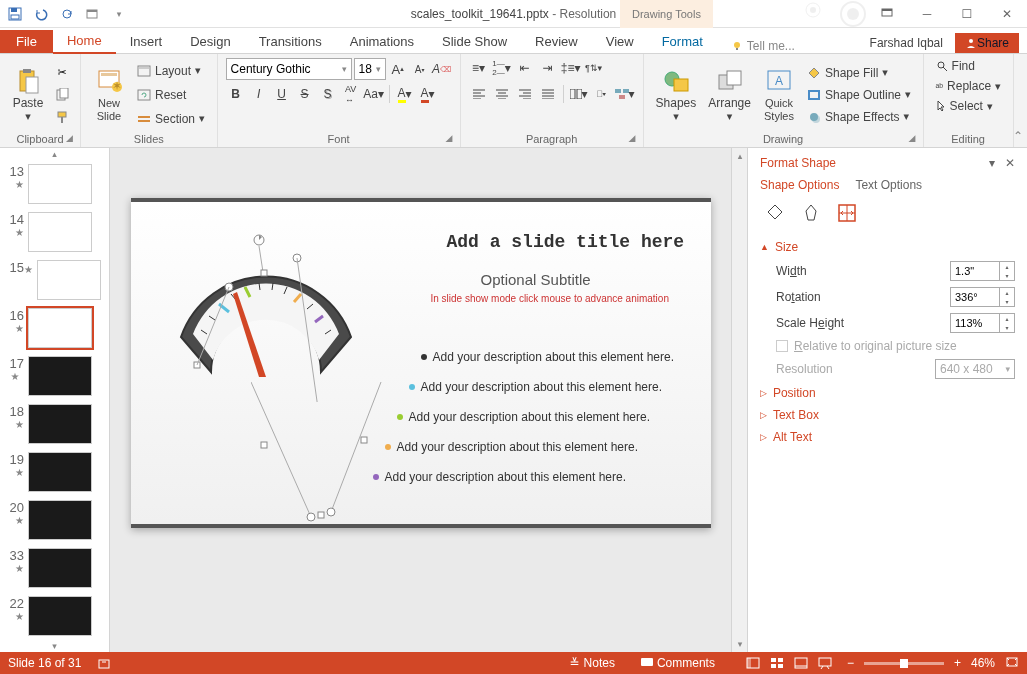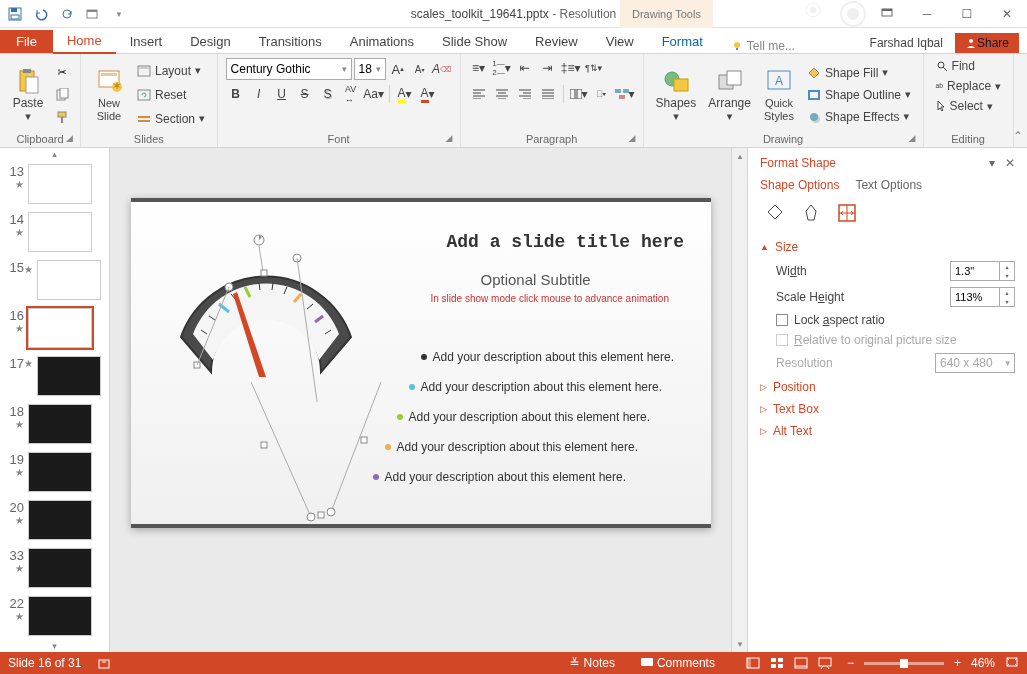--- a/index.html
+++ b/index.html
@@ -449,21 +449,21 @@
           <div class="thumb-img"></div>
         </div>
         <div class="thumb selected">
           <div style="display:flex;flex-direction:column;align-items:flex-end">
             <div class="thumb-num">16</div>
             <div class="thumb-star">★</div>
           </div>
           <div class="thumb-img"></div>
         </div>
         <div class="thumb">
-          <div style="display:flex;align-items:center">
+          <div style="display:flex;flex-direction:column;align-items:center">
             <div class="thumb-num">17</div>
             <div class="thumb-star">★</div>
           </div>
           <div class="thumb-img dark"></div>
         </div>
         <div class="thumb">
           <div style="display:flex;flex-direction:column;align-items:flex-end">
             <div class="thumb-num">18</div>
             <div class="thumb-star">★</div>
           </div>
@@ -620,32 +620,38 @@
         <span class="field-label">Wi<u class="mn">d</u>th</span>
         <div class="spinner">
           <input value="1.3&quot;" style="">
           <div class="spin-btns">
             <div class="spin-btn">▴</div>
             <div class="spin-btn">▾</div>
           </div>
         </div>
       </div>
     <div class="field-row">
+        <span class="field-label">Ro<u class="mn">t</u>ation</span>
+        <div class="spinner">
+          <input value="336°" style="">
+          <div class="spin-btns">
+            <div class="spin-btn">▴</div>
+            <div class="spin-btn">▾</div>
+          </div>
+        </div>
+      </div>
+    <div class="field-row">
         <span class="field-label">Scale H<u class="mn">e</u>ight</span>
         <div class="spinner">
           <input value="113%" style="">
           <div class="spin-btns">
             <div class="spin-btn">▴</div>
             <div class="spin-btn">▾</div>
           </div>
         </div>
-      </div>
-    <div class="chk-row">
-        <div class="chk"></div>
-        <span class="field-label">Lock <u class="mn">a</u>spect ratio</span>
       </div>
     <div class="chk-row">
         <div class="chk" style="border-color:#ccc"></div>
         <span class="field-label dis"><u class="mn">R</u>elative to original picture size</span>
       </div>
     <div class="field-row">
         <span class="field-label dis">Resolution</span>
         <div class="combo" style="color:#aaa">
           <span>640 x 480</span>
           <span style="font-size:9px">▾</span>

